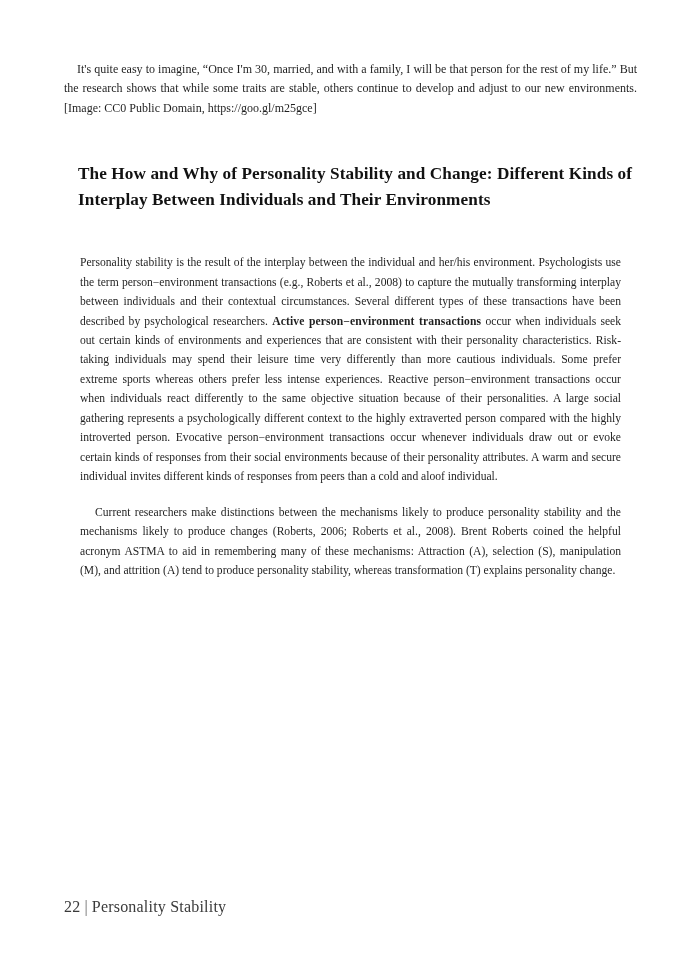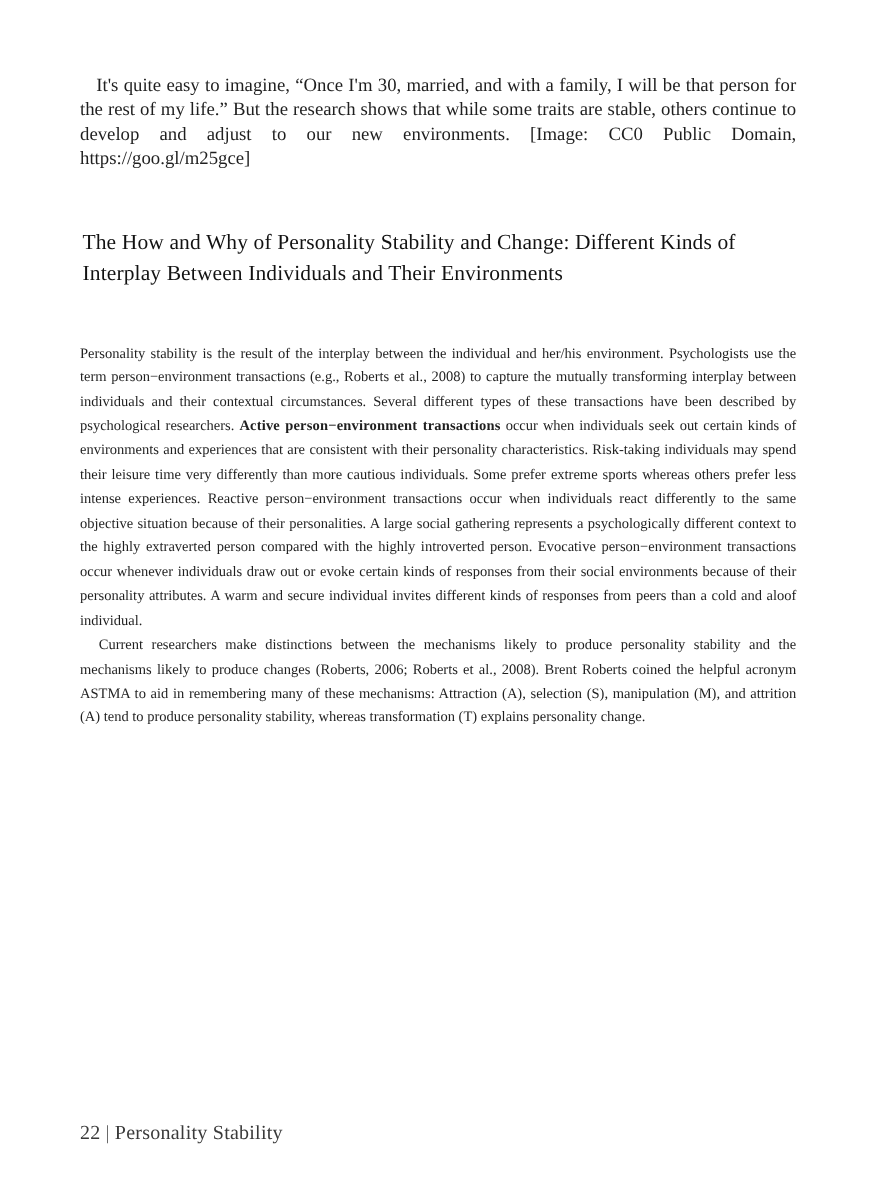--- a/index.html
+++ b/index.html
@@ -26,54 +26,54 @@
 
   .content {
     position: absolute;
     left: 64px;
     top: 60px;
     width: 573px;
   }
 
   
   .intro {
-    font-size: 15px;
+    font-size: 12px;
     line-height: 19.4px;
     text-align: justify;
     text-justify: inter-word;
     text-indent: 13px;
     margin: 0;
     color: #1f1f1f;
     hyphens: none;
   }
 
   
   .section-heading {
     font-family: "Liberation Serif", "DejaVu Serif", serif;
     font-size: 17.2px;
     line-height: 25.5px;
-    font-weight: 400;
+    font-weight: 700;
     letter-spacing: 0.1px;
     color: #121212;
-    margin: 2px;
+    margin: 14px;
     padding: 0;
     margin-top: 43px;
     width: 560px;
   }
 
   
   .body-block {
     margin-top: 41px;
   }
   .body-par {
     font-size: 11.6px;
     line-height: 19.45px;
     text-align: justify;
     text-justify: inter-word;
-    margin: 0;
+    margin: 16px;
     color: #1f1f1f;
     hyphens: none;
   }
   .body-par + .body-par {
     text-indent: 15px;
     font-family: Liberation Serif, serif;
   }
   .term-bold {
     font-weight: 700;
     letter-spacing: 0.15px;

